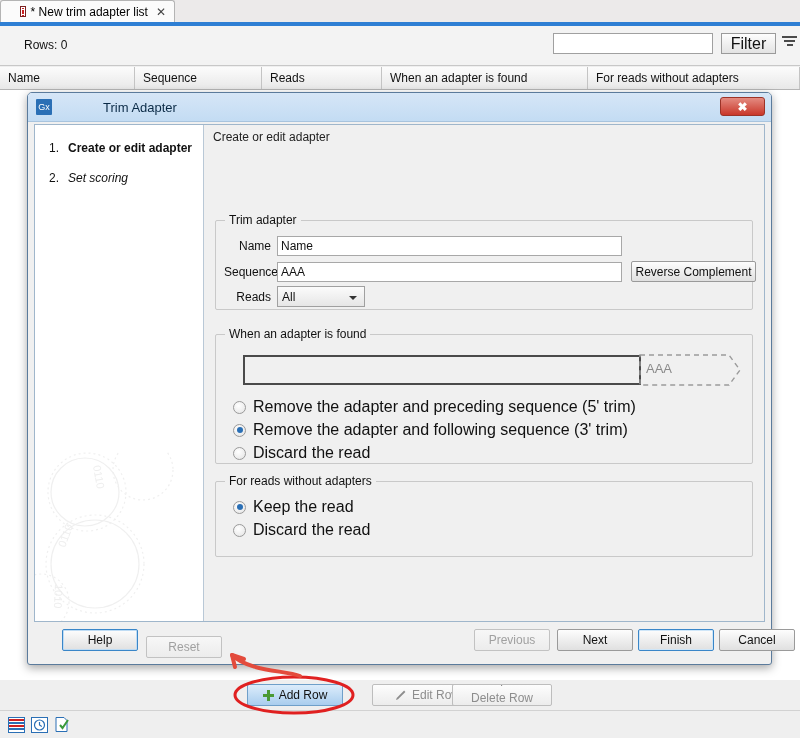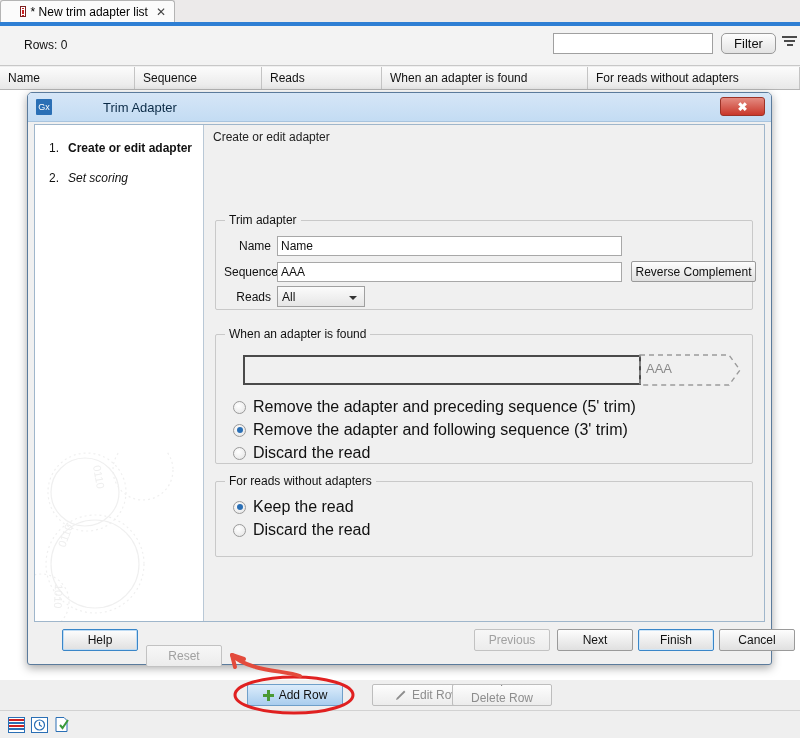--- a/index.html
+++ b/index.html
@@ -60,22 +60,22 @@
   }
   .filter-input {
     position:absolute; left:553px; top:33px; width:160px; height:21px;
     background:#fff; border:1px solid #a0a0a0; box-sizing:border-box;
     font-family:"Liberation Sans", sans-serif; font-size:12px;
     padding:0 4px; color:#111;
   }
   .filter-btn {
     position:absolute; left:721px; top:33px; width:55px; height:21px;
     background:linear-gradient(#fdfdfd,#e3e3e3);
-    border:1px solid #9a9a9a; border-radius:5px; box-sizing:border-box;
-    font-family:"Liberation Sans", sans-serif; font-size:13px; color:#111;
+    border:1px solid #9a9a9a; border-radius:0; box-sizing:border-box;
+    font-family:"Liberation Sans", sans-serif; font-size:16px; color:#111;
     display:flex; align-items:center; justify-content:center;
   }
   .sort-icon {
     position:absolute; left:782px; top:36px; width:15px; height:13px;
   }
   .sort-icon span {
     display:block; height:2px; background:#4a4a4a; margin:0 auto 2px auto;
   }
   .sort-icon span:nth-child(1){ width:15px; }
   .sort-icon span:nth-child(2){ width:11px; }
@@ -409,21 +409,21 @@
             <span class="radio"></span>
             <span>Discard the read</span>
           </div>
         </div>
 
       </div>
     </div>
 
     <div class="dlg-footer">
       <div class="btn focus" style="position:absolute; left:28px; top:5px; width:76px; height:22px;">Help</div>
-      <div class="btn disabled" style="position:absolute; left:112px; top:21px; width:76px; height:22px;">Reset</div>
+      <div class="btn disabled" style="position:absolute; left:112px; top:12px; width:76px; height:22px;">Reset</div>
       <div class="btn disabled" style="position:absolute; left:440px; top:5px; width:76px; height:22px;text-align:center;">Previous</div>
       <div class="btn" style="position:absolute; left:523px; top:5px; width:76px; height:22px;">Next</div>
       <div class="btn default" style="position:absolute; left:604px; top:5px; width:76px; height:22px;">Finish</div>
       <div class="btn" style="position:absolute; left:685px; top:5px; width:76px; height:22px;">Cancel</div>
     </div>
   </div>
 
   <div class="actionbar">
     <div class="act-btn primary" style="left:247px; width:96px;">
       <span class="plus-icon"></span>

